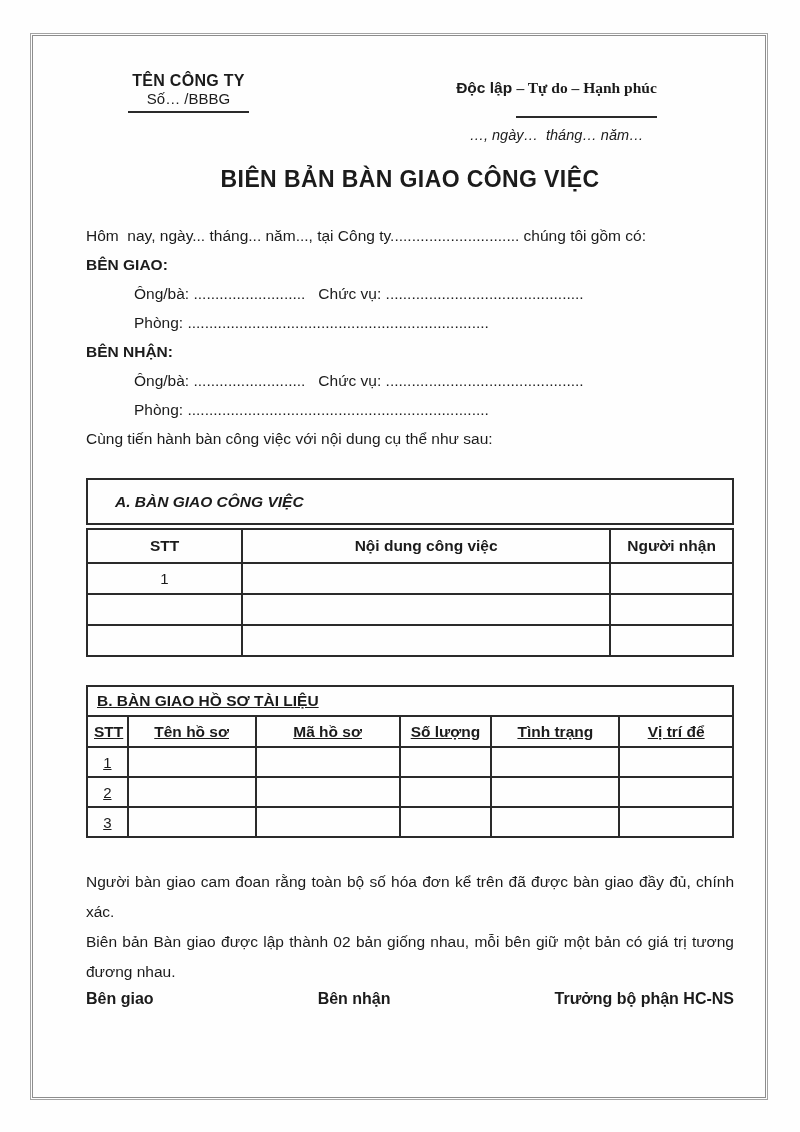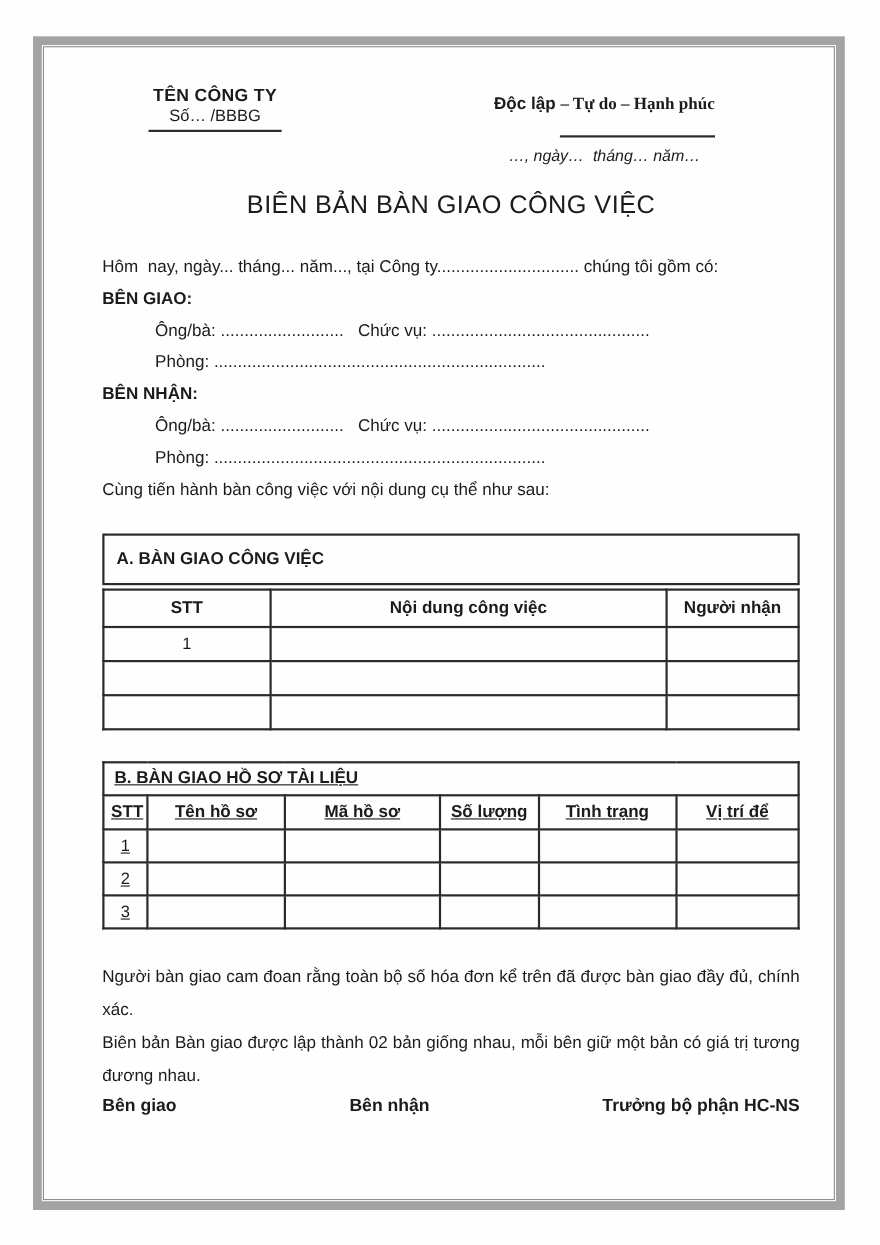--- a/index.html
+++ b/index.html
@@ -8,21 +8,21 @@
     width: 800px; height: 1132px;
     background: #ffffff;
     font-family: "Liberation Sans", "DejaVu Sans", sans-serif;
     color: #1b1b1b;
   }
   .page { position: relative; width: 800px; height: 1132px; background:#fefefe; overflow: hidden; }
 
   
   .frame {
     position: absolute; left: 30px; top: 33px; width: 738px; height: 1067px;
-    border: 8px solid #a3a3a3;
+    border: 1px solid #a3a3a3;
   }
   .frame-inner {
     position: absolute; inset: 1px;
     border: 1px solid #8d8d8d;
   }
   .content {
     position: absolute; inset: 0;
     padding: 38px 33px 0 55px;
   }
 
@@ -36,36 +36,36 @@
     padding: 0 19px 4px 19px; border-bottom: 2px solid #2a2a2a;
   }
   .national { font-weight: bold; font-size: 15.5px; white-space: nowrap; }
   .motto { font-weight: bold; font-size: 15.5px; margin-top: 7px; white-space: nowrap; }
   .motto-underline { display:inline-block; border-bottom: 2px solid #2a2a2a; padding-bottom: 19px; font-family: Liberation Serif, serif; }
   .dateline { font-style: italic; font-size: 14.5px; margin-top: 9px; white-space: pre; }
 
   
   .title {
     margin: 21px 0 0 0; text-align: center;
-    font-size: 23px; font-weight: normal; letter-spacing: .4px;
+    font-size: 23px; font-weight: bold; letter-spacing: .4px;
     line-height: 30px;
   }
 
   
   .bodyline { font-size: 15.5px; line-height: 29px; margin: 0; }
   .intro { margin-top: 27px; white-space: pre; }
   .party-label { font-weight: bold; font-size: 15.5px; line-height: 29px; }
   .dotline { padding-left: 48px; white-space: pre; }
 
   
   .section-a { margin-top: 25px; }
   .table-title-box {
     border: 2px solid #2a2a2a;
     height: 47px; display: flex; align-items: center;
-    padding-left: 11px; font-weight: bold; font-size: 15.5px;
+    padding-left: 27px; font-weight: bold; font-size: 15.5px; font-style: italic;
   }
   table { width: 100%; border-collapse: collapse; table-layout: fixed; }
   .table-a { margin-top: 3px; }
   td, th { border: 2px solid #2a2a2a; font-size: 15px; padding: 0 6px; }
   th { font-weight: bold; font-size: 15.5px; text-align: center; }
   .table-a th { height: 34px; }
   .table-a td { height: 31px; }
   .cell-center { text-align: center; }
 
   .section-b { margin-top: 28px; text-decoration: underline; }

